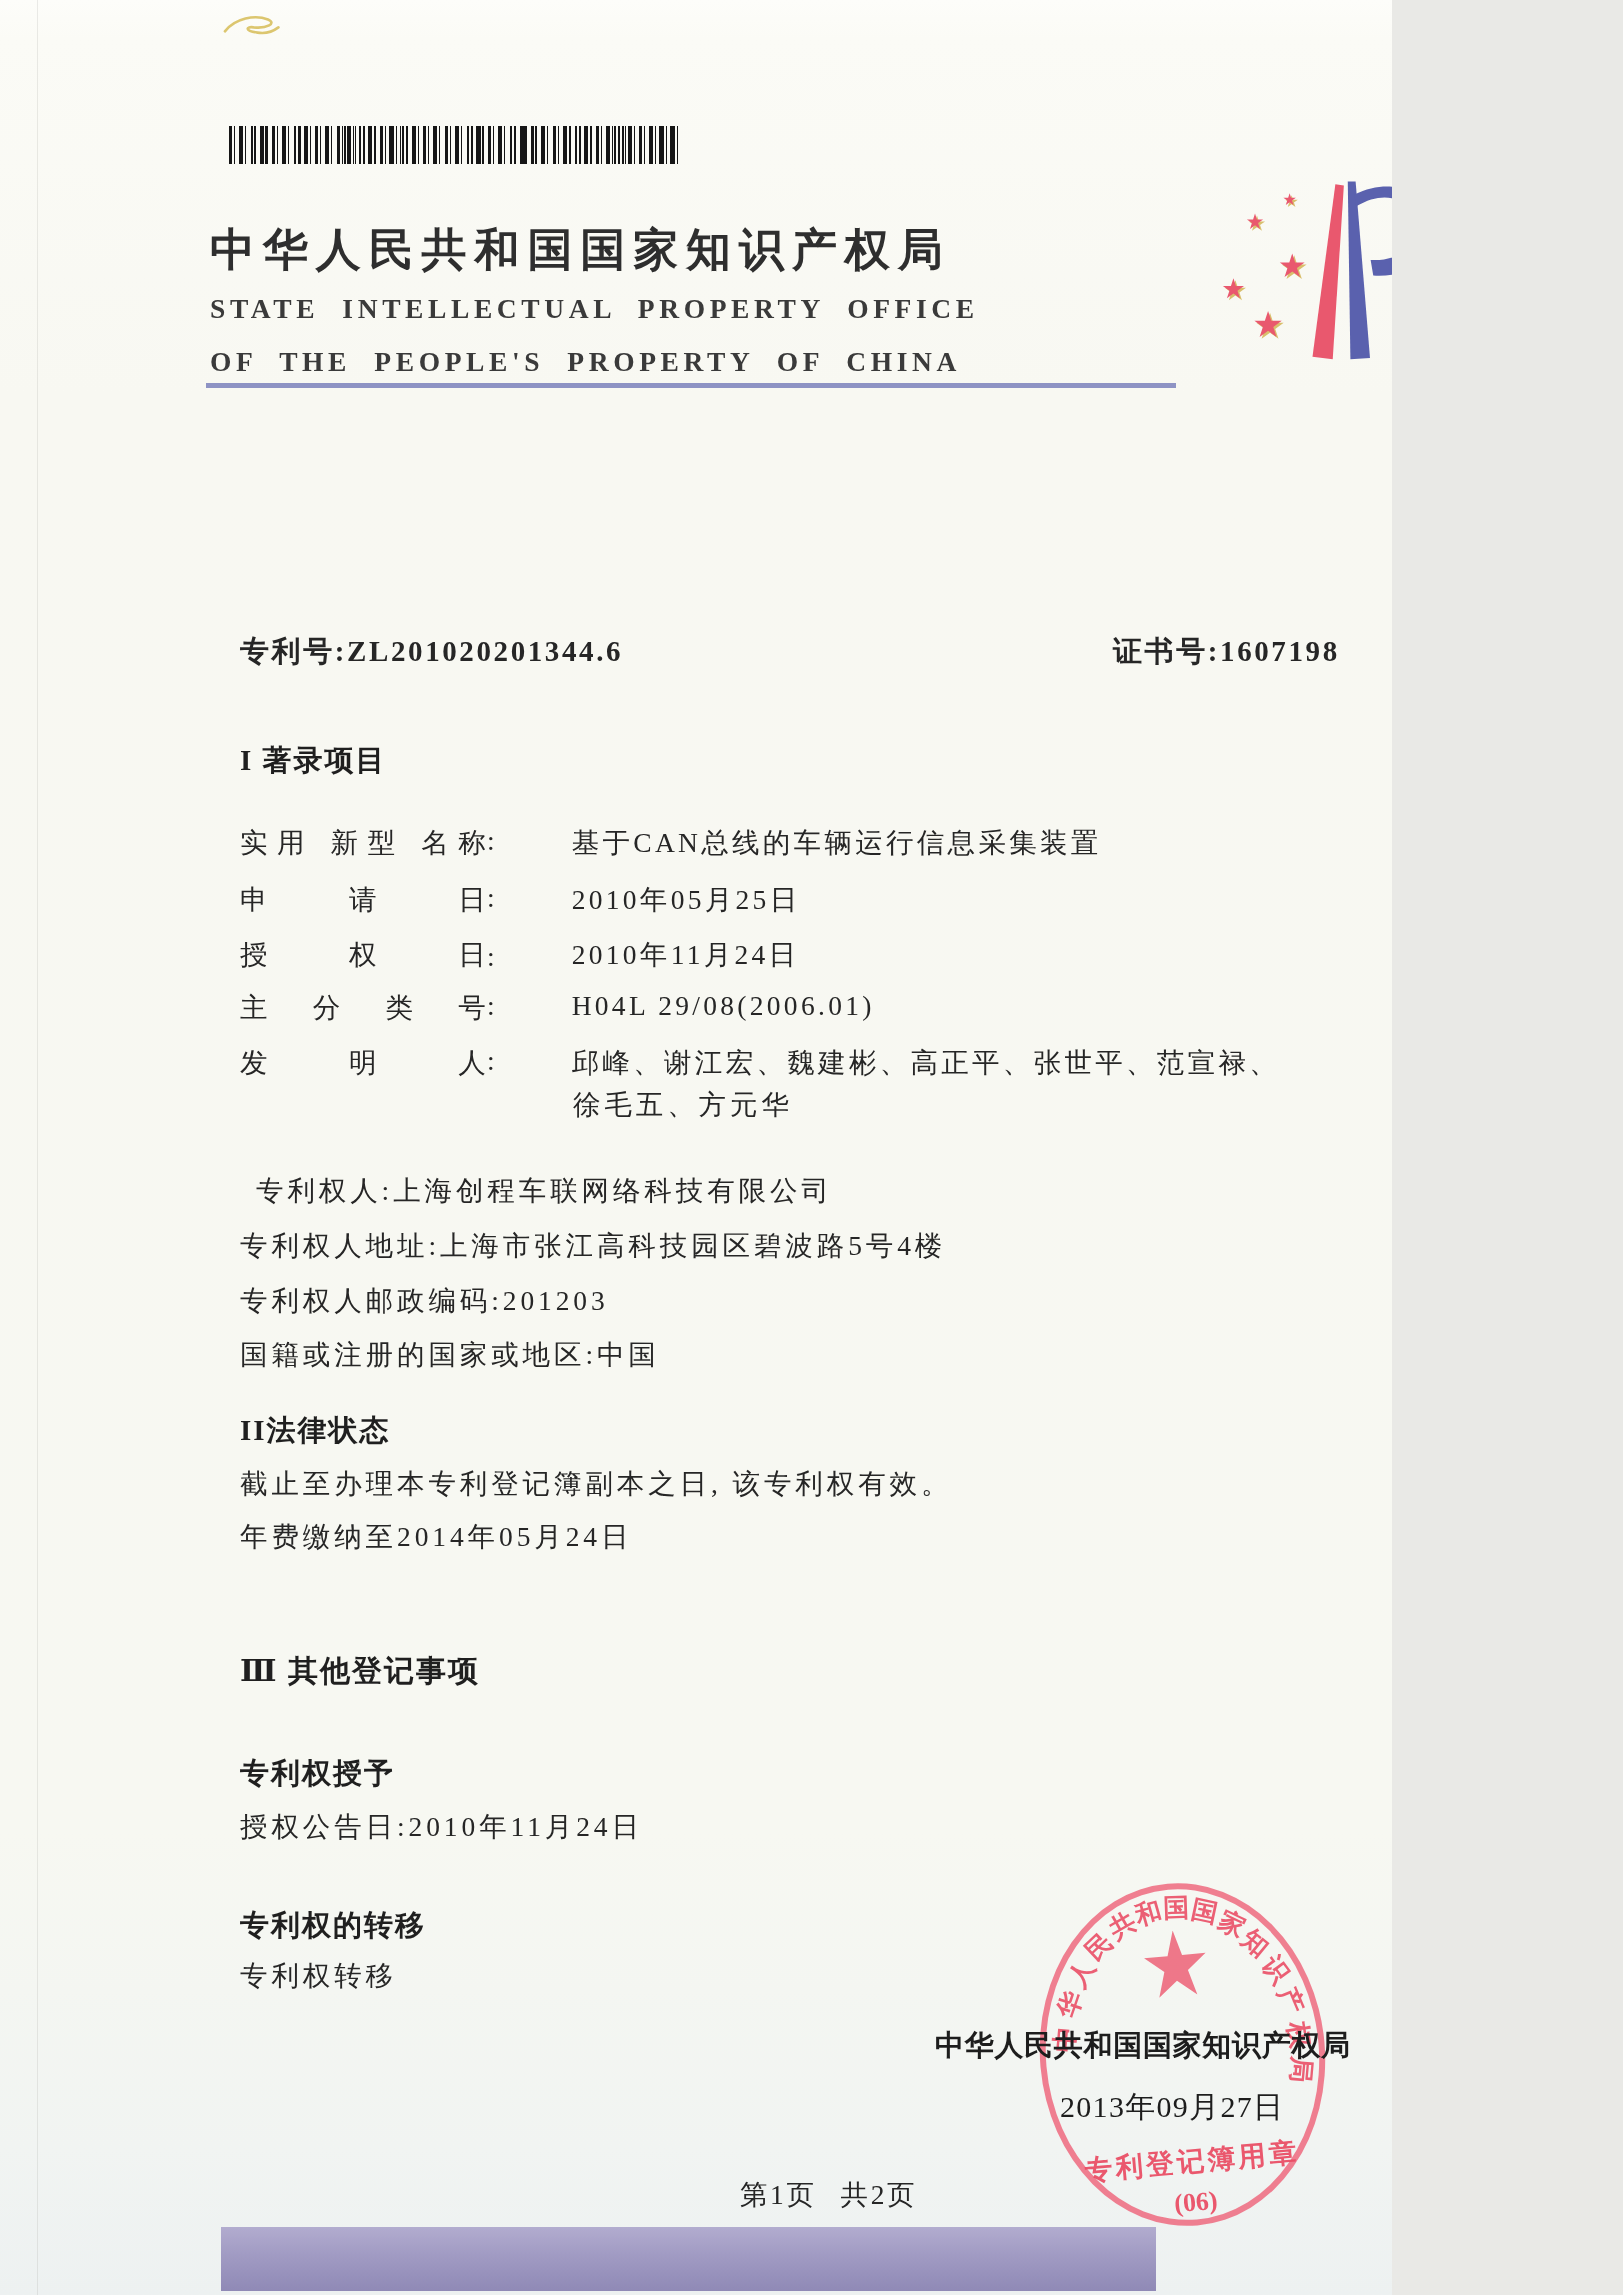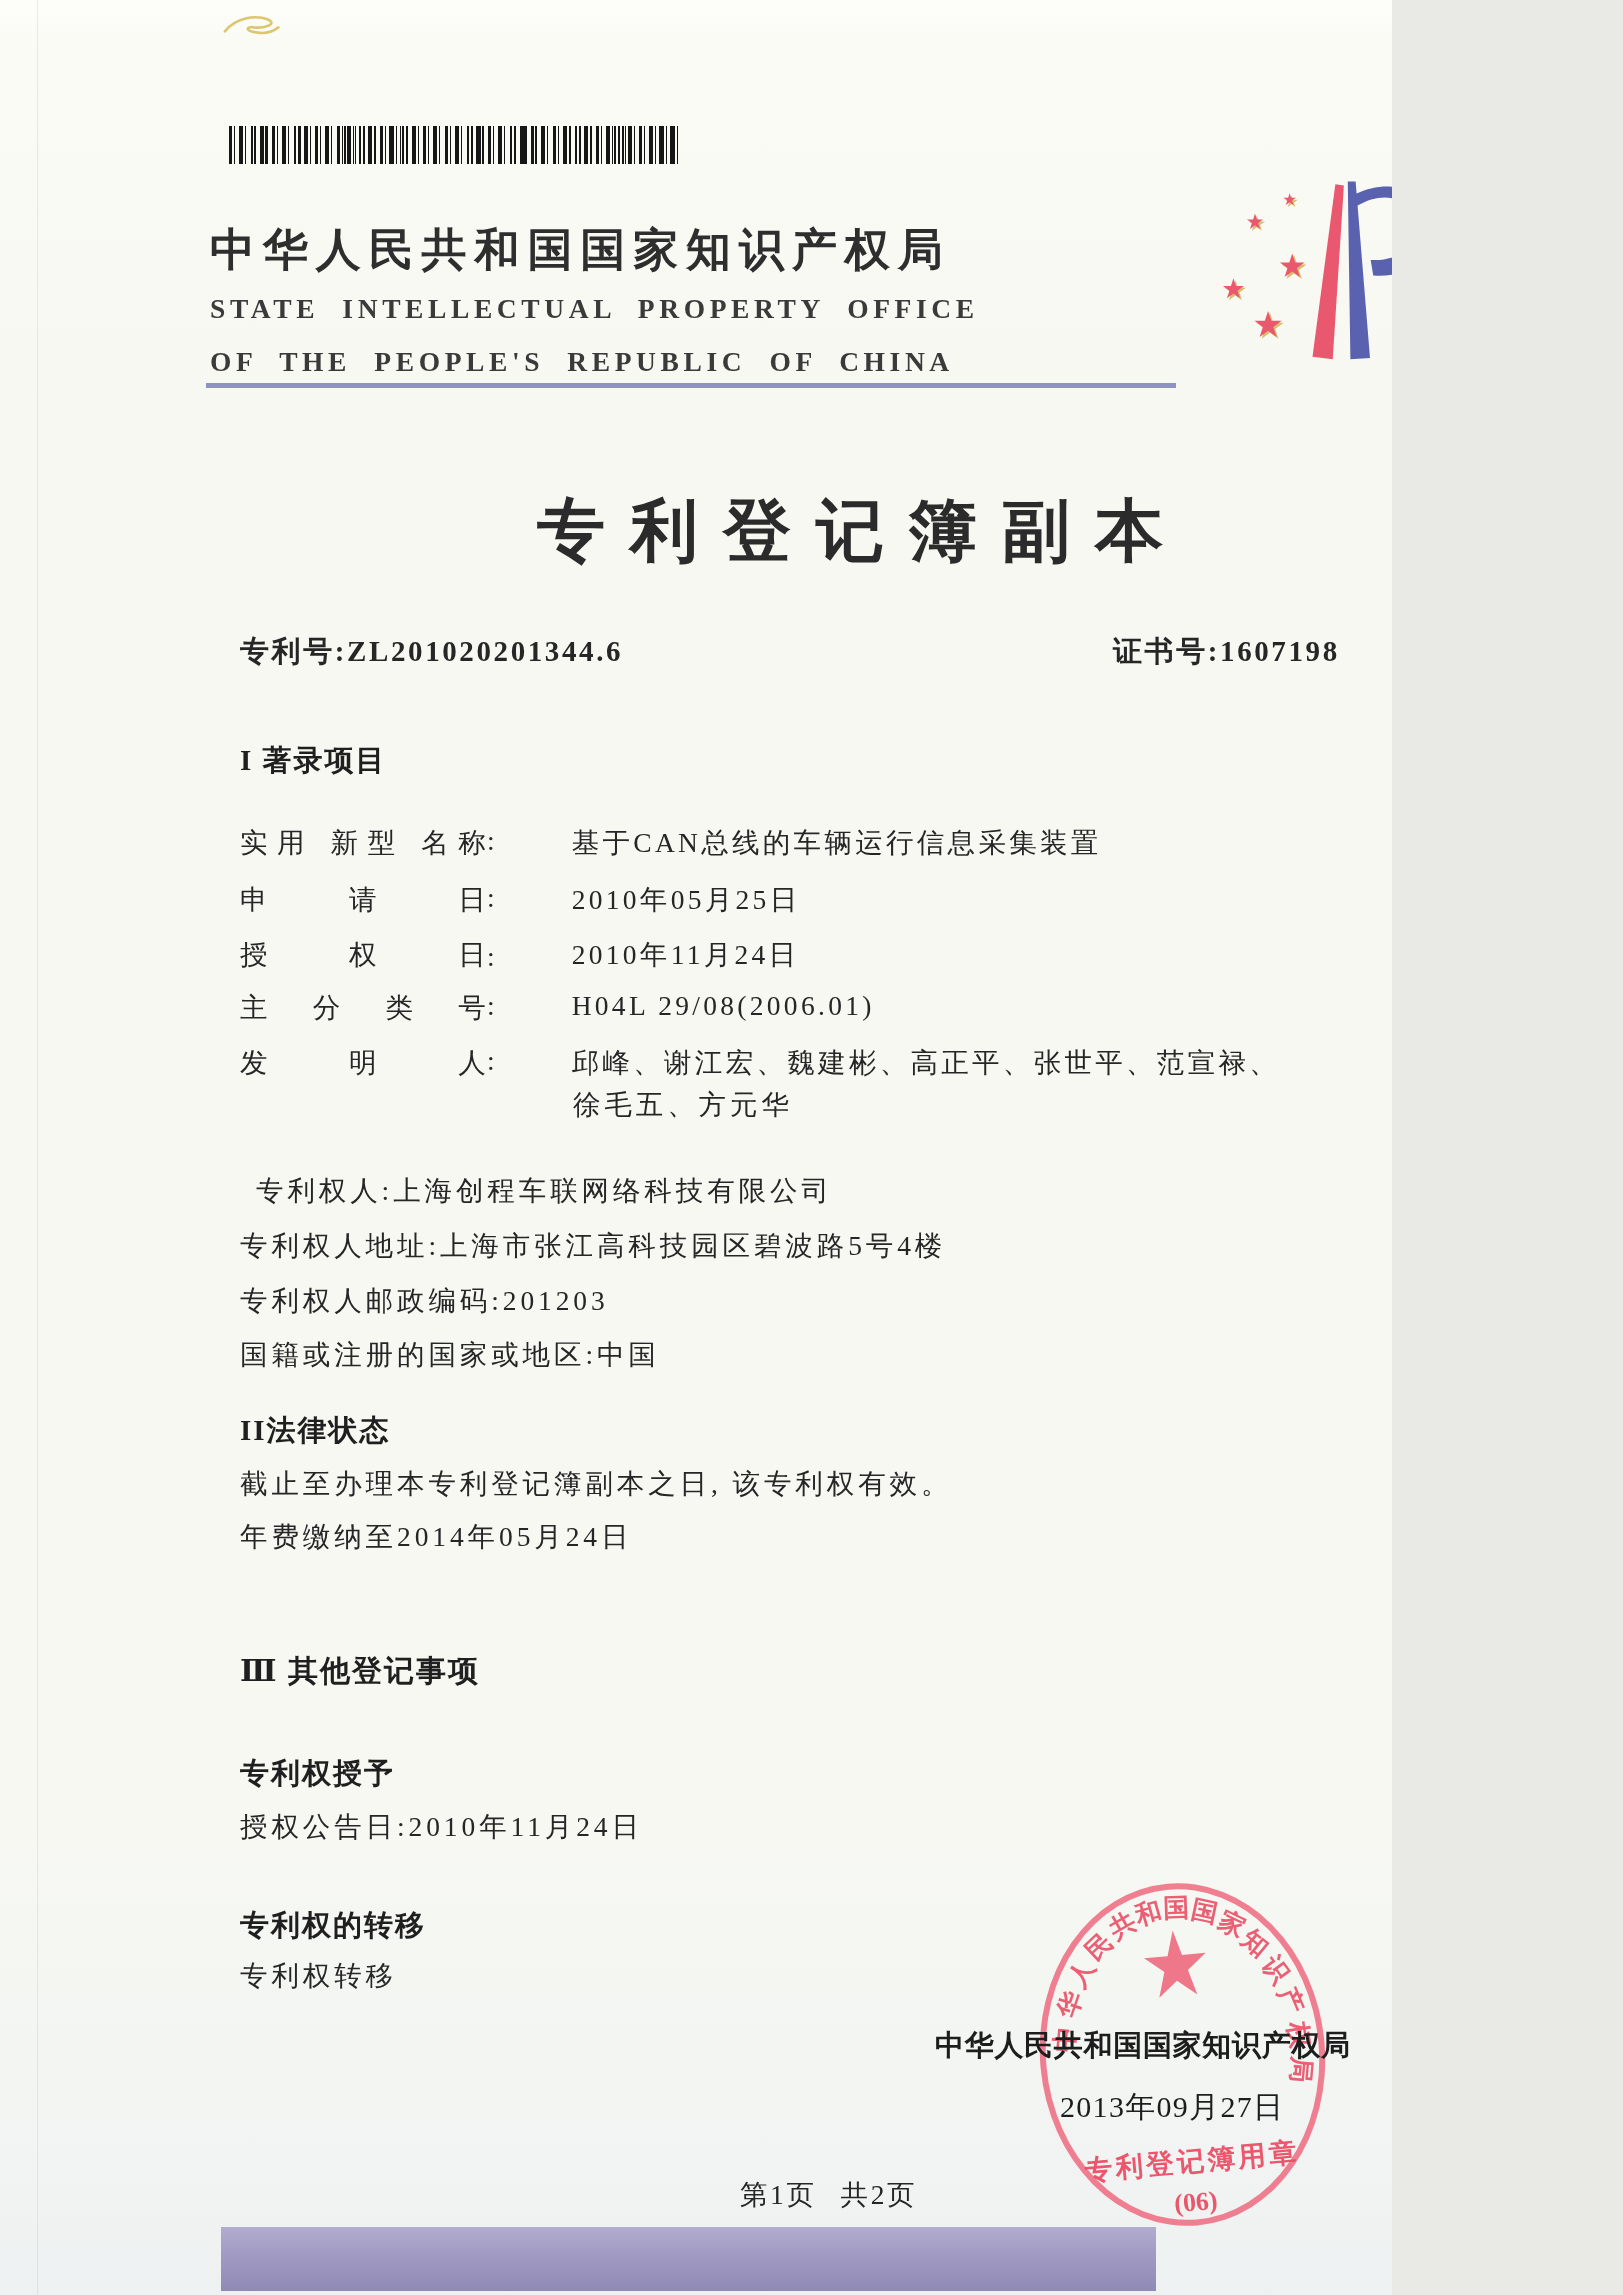--- a/index.html
+++ b/index.html
@@ -61,21 +61,21 @@
   <div class="abs scan-seam"></div>
 
   <svg class="abs scribble" viewBox="0 0 95 42">
     <path d="M6 28 C 22 8, 52 2, 72 10 C 86 16, 70 24, 50 22 C 38 20, 36 27, 56 30 C 68 32, 80 28, 88 22" fill="none" stroke="#dcc66f" stroke-width="4" stroke-linecap="round"></path>
   </svg>
 
   <div class="abs barcode"></div>
 
   <div class="abs org-cn">中华人民共和国国家知识产权局</div>
   <div class="abs org-en org-en1">STATE INTELLECTUAL PROPERTY OFFICE</div>
-  <div class="abs org-en org-en2">OF THE PEOPLE'S REPUBLIC OF CHINA</div>
+  <div class="abs org-en org-en2">OF THE PEOPLE'S PROPERTY OF CHINA</div>
   <div class="abs divider"></div>
 
   <svg class="abs logo" viewBox="0 0 335 300">
 
     <g fill="#d9bf6c">
       <polygon transform="translate(111,41) scale(10)" points="0,-1 0.225,-0.309 0.951,-0.309 0.363,0.118 0.588,0.809 0,0.382 -0.588,0.809 -0.363,0.118 -0.951,-0.309 -0.225,-0.309"></polygon>
       <polygon transform="translate(58,75) scale(13)" points="0,-1 0.225,-0.309 0.951,-0.309 0.363,0.118 0.588,0.809 0,0.382 -0.588,0.809 -0.363,0.118 -0.951,-0.309 -0.225,-0.309"></polygon>
       <polygon transform="translate(115,143) scale(20)" points="0,-1 0.225,-0.309 0.951,-0.309 0.363,0.118 0.588,0.809 0,0.382 -0.588,0.809 -0.363,0.118 -0.951,-0.309 -0.225,-0.309"></polygon>
       <polygon transform="translate(25,178) scale(17)" points="0,-1 0.225,-0.309 0.951,-0.309 0.363,0.118 0.588,0.809 0,0.382 -0.588,0.809 -0.363,0.118 -0.951,-0.309 -0.225,-0.309"></polygon>
       <polygon transform="translate(78,233) scale(22)" points="0,-1 0.225,-0.309 0.951,-0.309 0.363,0.118 0.588,0.809 0,0.382 -0.588,0.809 -0.363,0.118 -0.951,-0.309 -0.225,-0.309"></polygon>
@@ -89,21 +89,20 @@
       <polygon transform="translate(75,230) scale(22)" points="0,-1 0.225,-0.309 0.951,-0.309 0.363,0.118 0.588,0.809 0,0.382 -0.588,0.809 -0.363,0.118 -0.951,-0.309 -0.225,-0.309"></polygon>
     </g>
 
     <polygon points="178,14 191,16 174,282 143,278" fill="#e9586e"></polygon>
 
     <polygon points="197,10 209,10 231,280 201,282" fill="#5a61ae"></polygon>
 
     <path fill="#5a61ae" d="M 207 30 C 268 0, 326 28, 330 78 C 333 124, 292 158, 236 154 L 232 130 C 274 133, 305 108, 302 76 C 299 42, 259 18, 210 48 Z"></path>
   </svg>
 
-  <div class="abs doc-title">专利登记簿副本</div>
 
   <div class="abs num num-patent">专利号:ZL201020201344.6</div>
   <div class="abs num num-cert">证书号:1607198</div>
 
   <div class="abs h-bold" style="left:240px;top:741px;">I 著录项目</div>
 
   <div class="abs field-row" style="top:814px;">
     <span class="flabel">实用 新型 名称</span>
       <span class="fcolon">:</span>
     <span class="fvalue">基于CAN总线的车辆运行信息采集装置</span>

